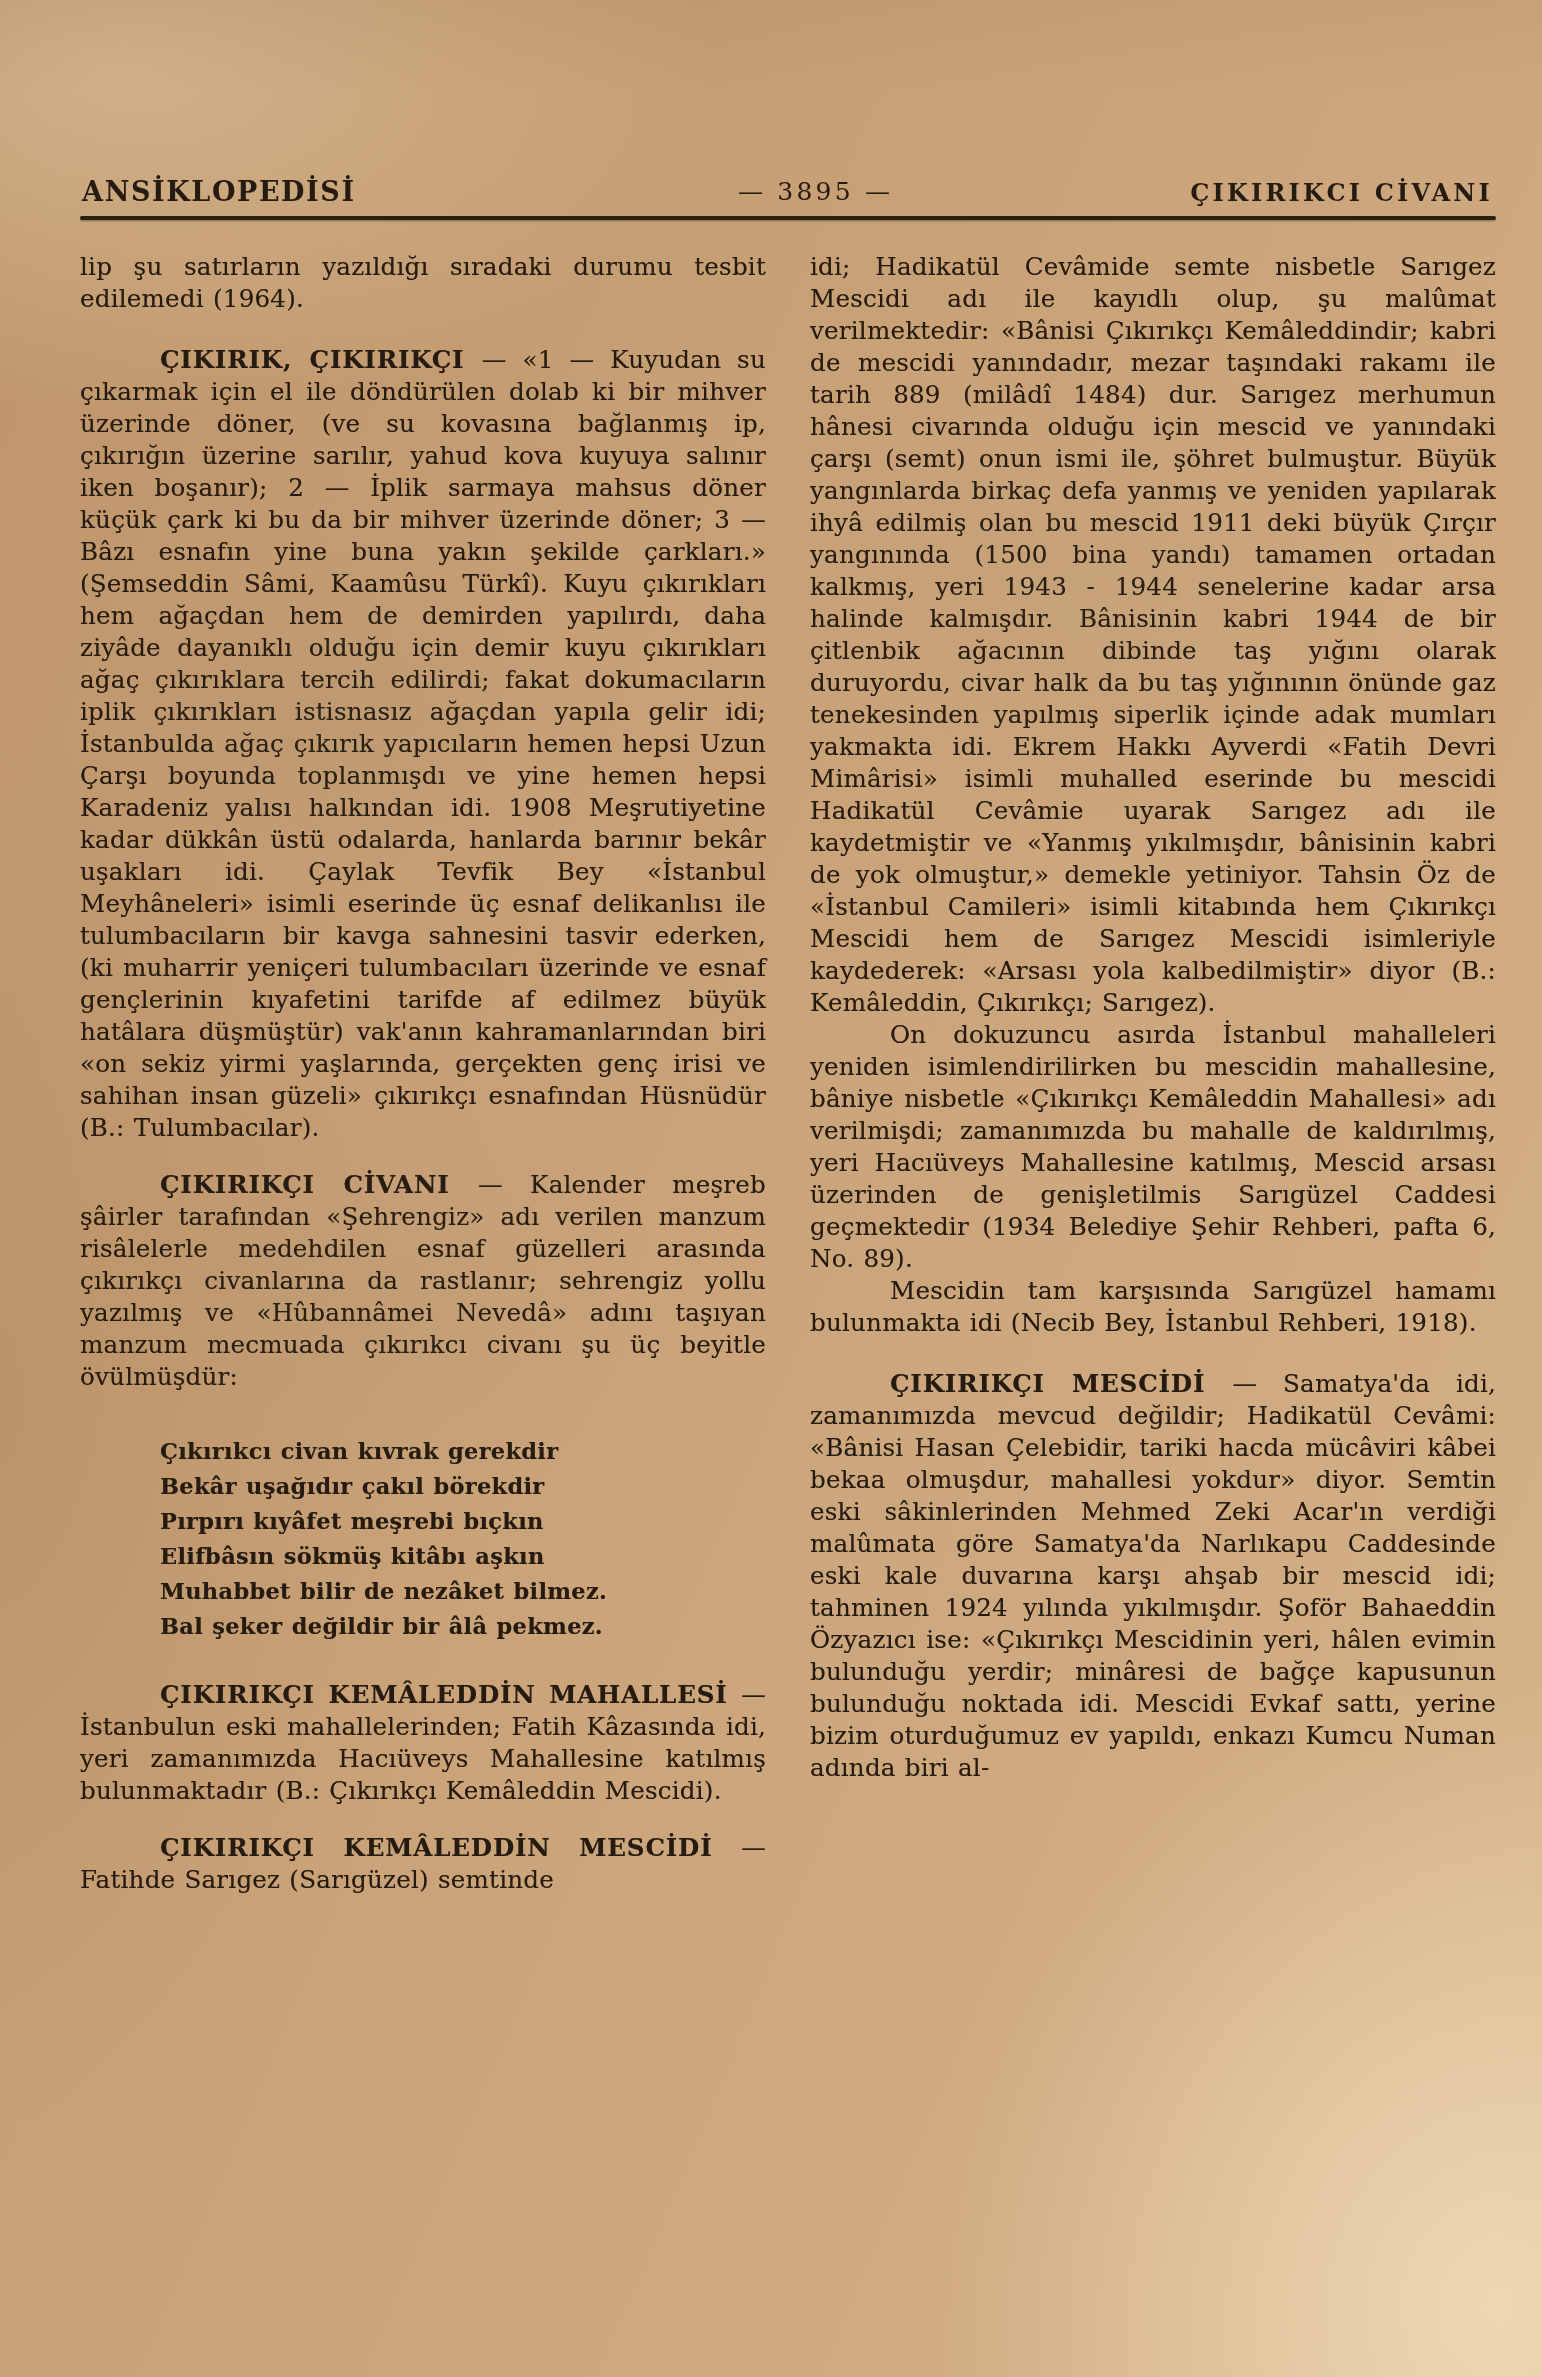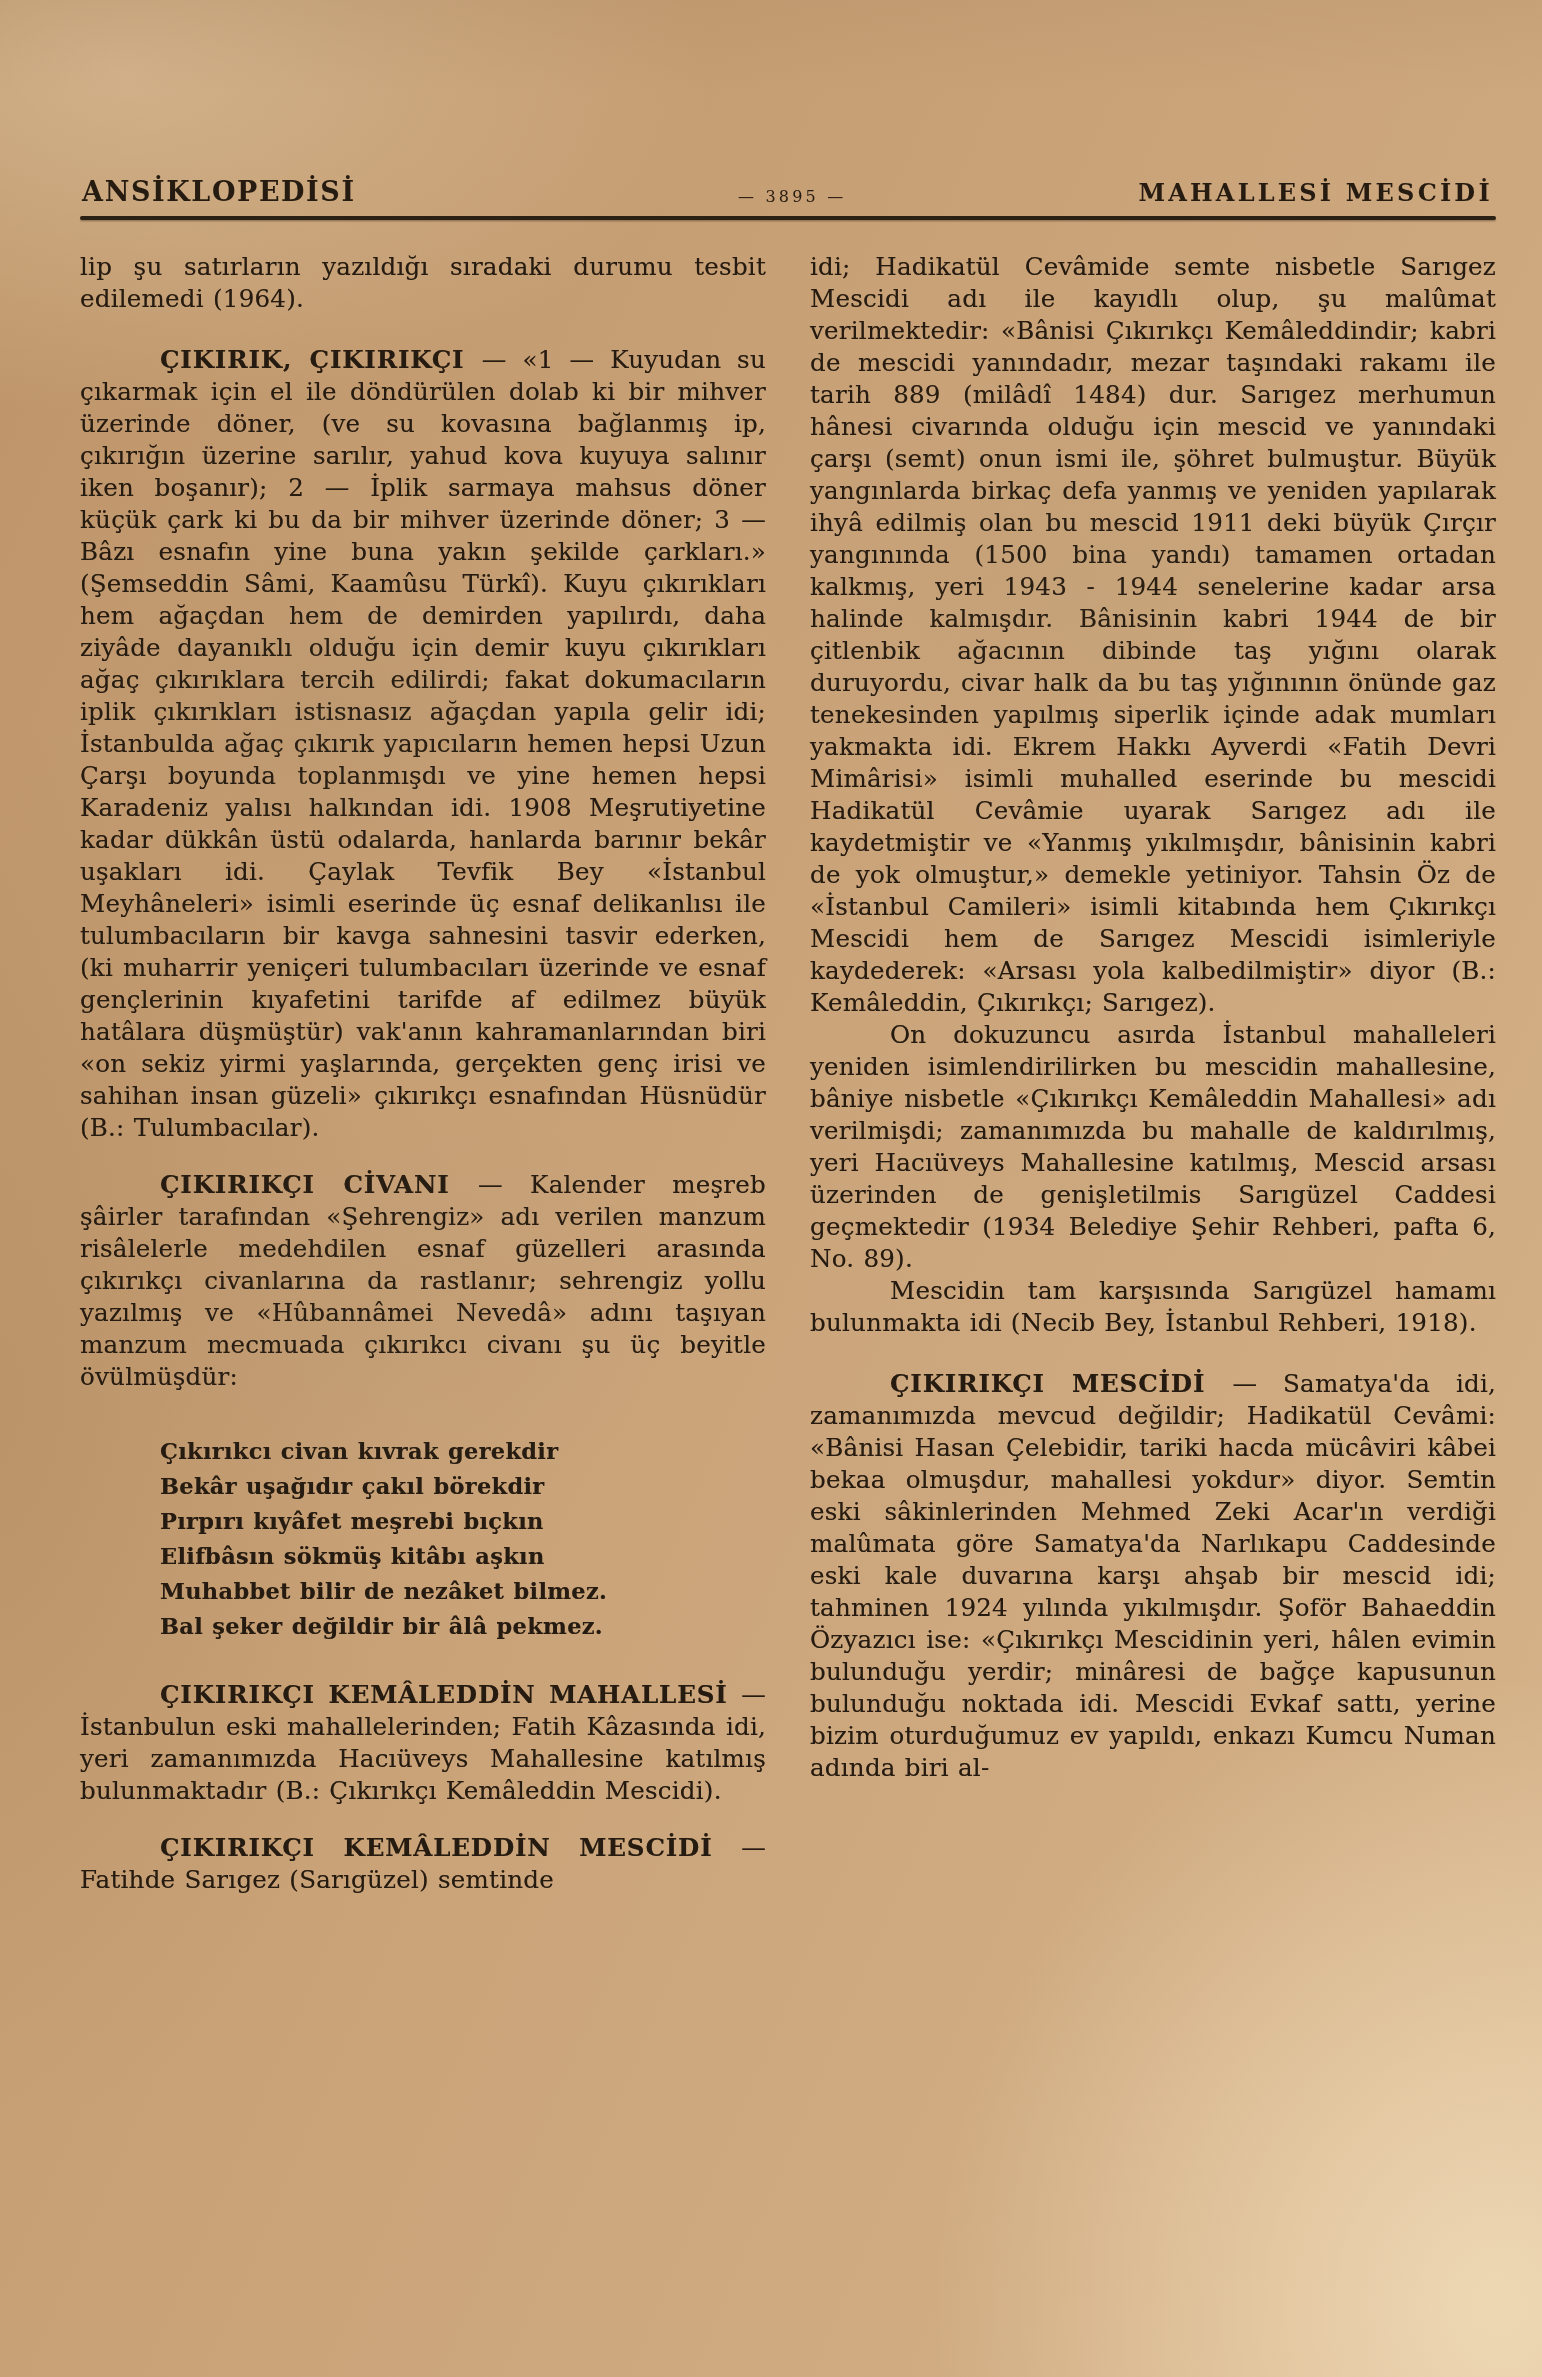--- a/index.html
+++ b/index.html
@@ -44,21 +44,21 @@
     left: 2.1px;
     bottom: 0;
     font-size: 27px;
     font-weight: bold;
     letter-spacing: 1.6px;
   }
   .mast-center {
     position: absolute;
     left: 658px;
     bottom: 1.1px;
-    font-size: 16px;
+    font-size: 25px;
     letter-spacing: 3.2px;
   }
   .mast-right {
     position: absolute;
     right: 3.2px;
     bottom: 0;
     font-size: 24px;
     font-weight: bold;
     letter-spacing: 3.2px;
   }
@@ -104,21 +104,21 @@
   }
 </style>
 </head>
 <body>
 
 <div class="page">
 
   <header class="masthead">
     <span class="mast-left">ANSİKLOPEDİSİ</span>
     <span class="mast-center">— 3895 —</span>
-    <span class="mast-right">MAHALLESİ MESCİDİ</span>
+    <span class="mast-right">ÇIKIRIKCI CİVANI</span>
   </header>
 
   <div class="head-rule"></div>
 
   <main class="columns">
 
     <section class="col">
       <p>lip şu satırların yazıldığı sıradaki durumu tesbit edilemedi (1964).</p>
 
       <p class="entry gap-lg">

